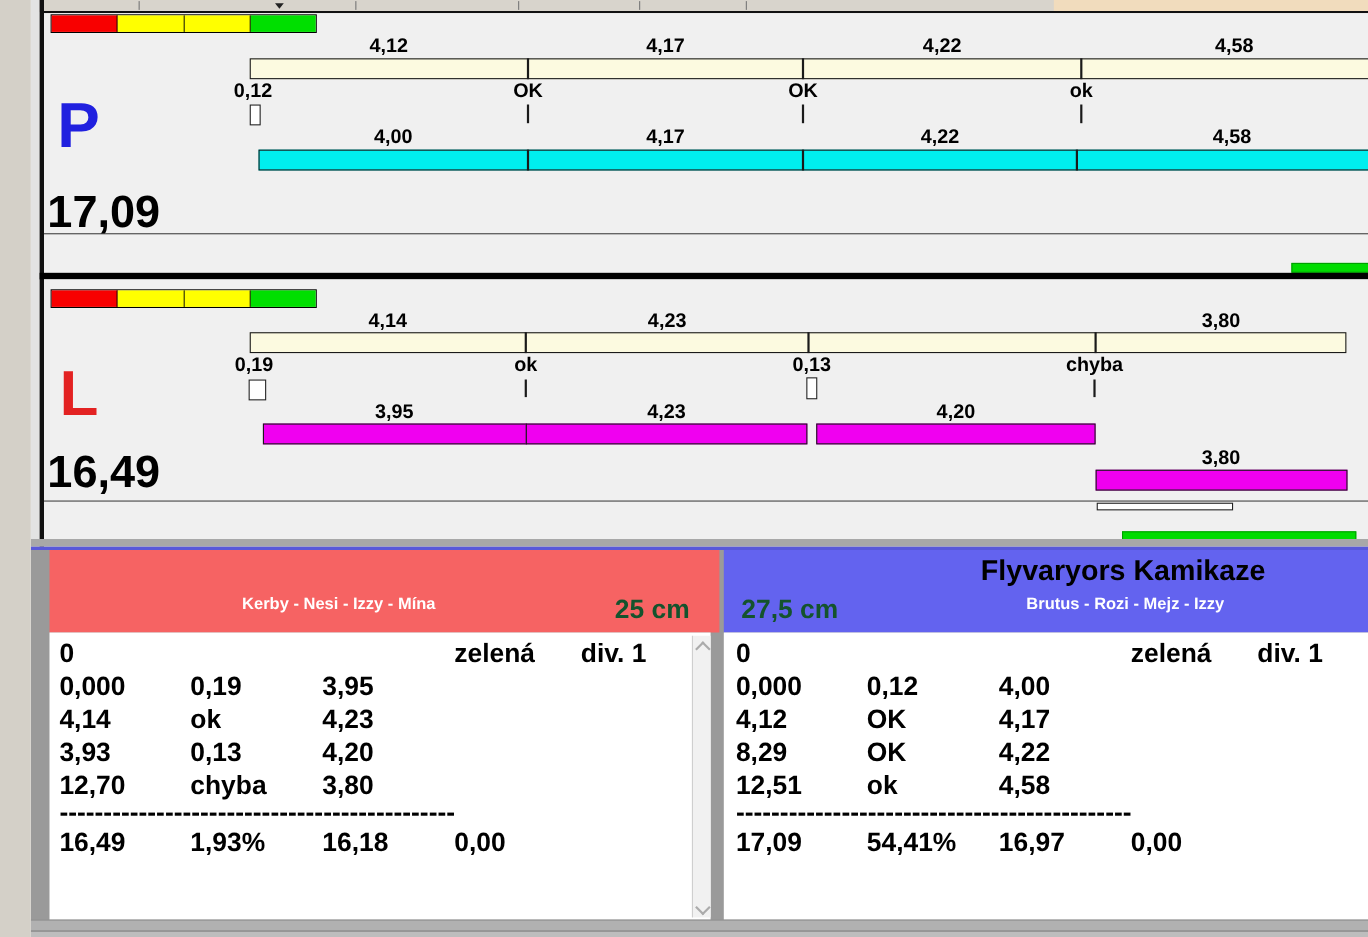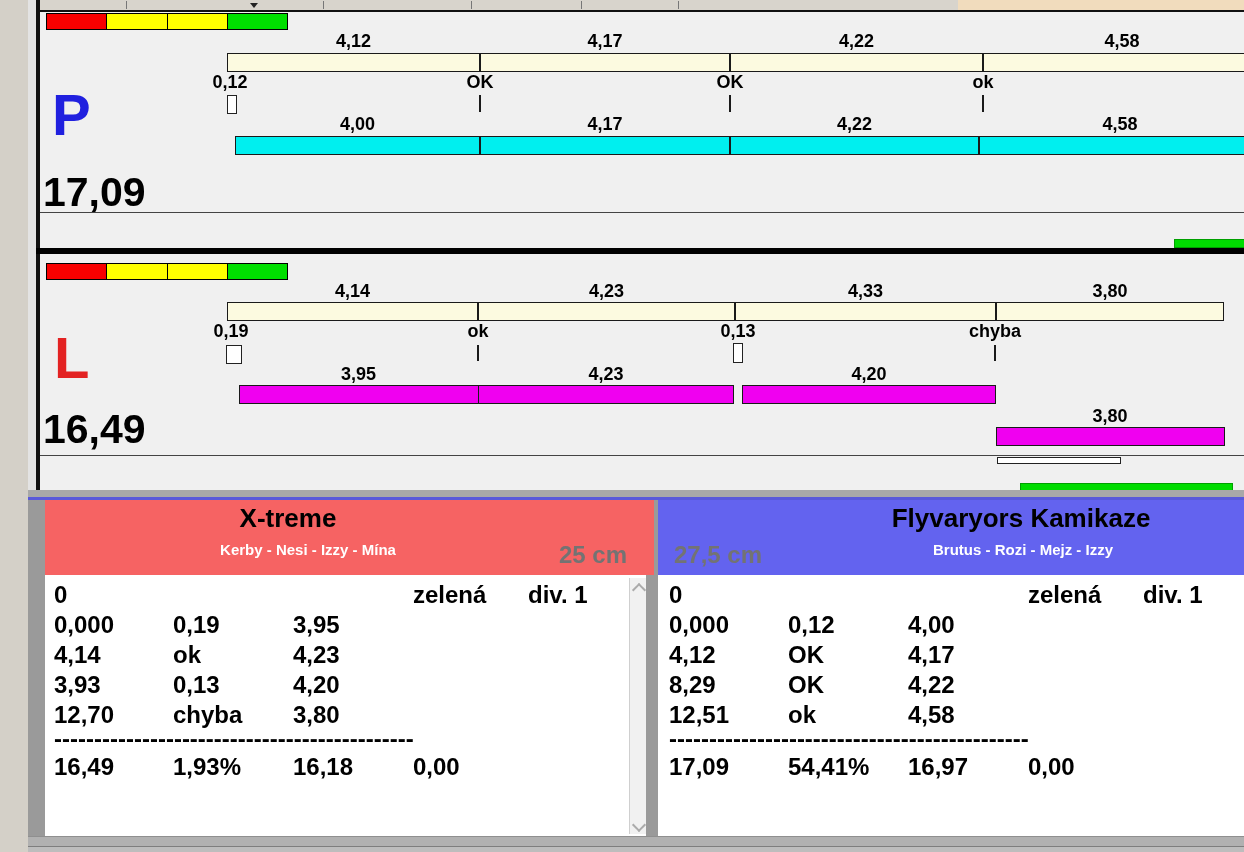--- a/index.html
+++ b/index.html
@@ -16,21 +16,21 @@
   .strip>div{flex:1;border-right:1px solid #000;}
   .strip>div:last-child{border-right:none;}
   .tbl-cell{position:absolute;font-size:24px;font-weight:bold;color:#000;line-height:24px;white-space:nowrap;}
   .sep{overflow:hidden;}
   .sb-track{position:absolute;background:#F1F1F1;border-left:1px solid #CFCFCF;box-sizing:border-box;}
   .chev{position:absolute;width:8px;height:8px;border-left:2px solid #ABABAB;border-top:2px solid #ABABAB;}
   .chev-up{transform:rotate(45deg);}
   .chev-down{transform:rotate(-135deg);}
   .hdr-title{position:absolute;font-size:26px;font-weight:bold;color:#000;text-align:center;line-height:26px;white-space:nowrap;}
   .hdr-sub{position:absolute;font-size:15px;font-weight:bold;color:#FFF;text-align:center;line-height:19px;white-space:nowrap;}
-  .hdr-height{position:absolute;font-size:24px;font-weight:bold;color:#737373;text-align:center;line-height:24px;white-space:nowrap;}
+  .hdr-height{position:absolute;font-size:24px;font-weight:bold;color:#14532d;text-align:center;line-height:24px;white-space:nowrap;}
 </style>
 </head>
 <body>
 
 <div class="screen">
 
   <div class="abs" style="left:0;top:0;width:1244px;height:11px;background:#D8D4CC;"></div>
   <div class="abs" style="left:98px;top:1px;width:1px;height:8px;background:#777;"></div>
   <div class="abs" style="left:295px;top:1px;width:1px;height:8px;background:#777;"></div>
   <div class="abs" style="left:443px;top:1px;width:1px;height:8px;background:#777;"></div>
@@ -95,21 +95,20 @@
 
   <div class="strip" style="left:18px;top:263px;width:242px;height:17px;">
     <div style="background:var(--strip-red,#F80000);"></div>
     <div style="background:var(--strip-yellow,#FFFF00);"></div>
     <div style="background:var(--strip-yellow,#FFFF00);"></div>
     <div style="background:var(--strip-green,#00DF00);"></div>
   </div>
 
   <div class="seg-label" style="left:199px;top:282px;width:251px;">4,14</div>
   <div class="seg-label" style="left:450px;top:282px;width:257px;">4,23</div>
-  <div class="seg-label" style="left:707px;top:282px;width:261px;">4,33</div>
   <div class="seg-label" style="left:968px;top:282px;width:228px;">3,80</div>
 
   <div class="bar" style="left:199px;top:302px;width:997px;height:19px;background:var(--split-bar,#FCFAE0);"></div>
   <div class="vdiv" style="left:449px;top:302px;width:2px;height:19px;"></div>
   <div class="vdiv" style="left:706px;top:302px;width:2px;height:19px;"></div>
   <div class="vdiv" style="left:967px;top:302px;width:2px;height:19px;"></div>
 
   <div class="mark-label" style="left:163px;top:322px;width:80px;">0,19</div>
   <div class="mark-label" style="left:410px;top:322px;width:80px;">ok</div>
   <div class="mark-label" style="left:670px;top:322px;width:80px;">0,13</div>
@@ -138,21 +137,20 @@
   <div class="abs" style="left:969px;top:457px;width:124px;height:7px;background:#FFF;border:1px solid #222;box-sizing:border-box;"></div>
   <div class="abs" style="left:992px;top:483px;width:213px;height:8px;background:var(--green-indicator,#00DC00);border:1px solid #00A000;box-sizing:border-box;"></div>
 
   <div class="abs" style="left:0;top:490px;width:1244px;height:7px;background:#A8A8A8;"></div>
   <div class="abs" style="left:0;top:497px;width:1244px;height:3px;background:var(--accent-line,#5959D9);"></div>
   <div class="abs" style="left:0;top:500px;width:1244px;height:352px;background:var(--panel-gray,#9A9A9A);"></div>
 
   <div class="abs" style="left:17px;top:500px;width:609px;height:75px;background:var(--team-left-header,#F66363);"></div>
   <div class="abs" style="left:630px;top:500px;width:610px;height:75px;background:var(--team-right-header,#6363EF);"></div>
 
-  <div class="hdr-title" style="left:17px;top:505px;width:486px;">X-treme</div>
   <div class="hdr-sub" style="left:17px;top:540px;width:526px;">Kerby - Nesi - Izzy - Mína</div>
   <div class="hdr-height" style="left:505px;top:543px;width:120px;">25 cm</div>
 
   <div class="hdr-title" style="left:746px;top:505px;width:494px;">Flyvaryors Kamikaze</div>
   <div class="hdr-sub" style="left:750px;top:540px;width:490px;">Brutus - Rozi - Mejz - Izzy</div>
   <div class="hdr-height" style="left:630px;top:543px;width:120px;">27,5 cm</div>
 
 
   <div class="abs" style="left:17px;top:575px;width:601px;height:261px;background:#FFF;"></div>
   <div class="abs" style="left:630px;top:575px;width:610px;height:261px;background:#FFF;"></div>

